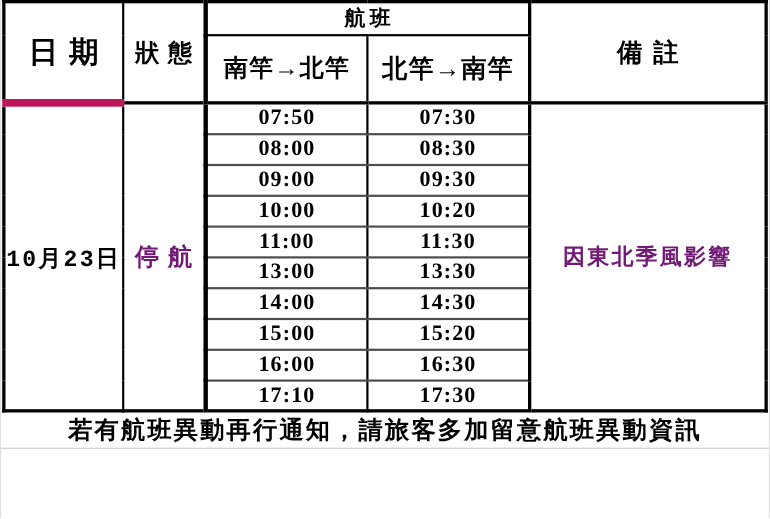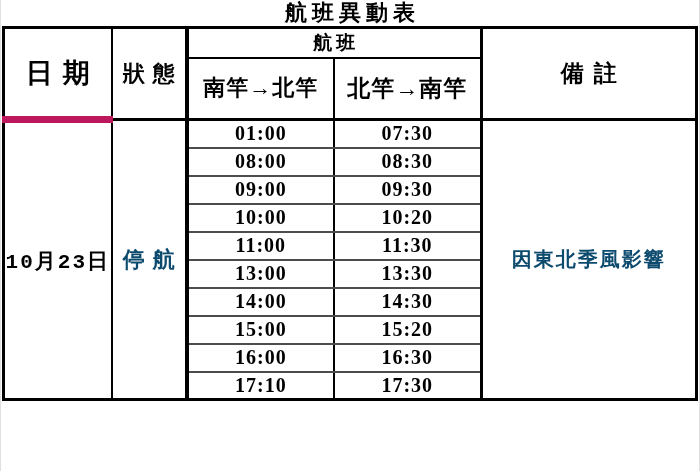--- a/index.html
+++ b/index.html
@@ -68,37 +68,36 @@
   
   .v-date   { font-size: 21px; letter-spacing: 2px; border-right: 2px solid #000; font-family: Liberation Mono, monospace; }
   .v-status { font-size: 22px; letter-spacing: 8px; padding-left: 8px !important;
               border-right: 4px solid #000; }
   .v-remarks{ font-size: 20px; letter-spacing: 2px; margin-left: 21px; }
   .t        { font-size: 20px; letter-spacing: 1px;
               border-bottom: 2px solid #4d4d4d; }
   .t-sn     { border-right: 2px solid #000; }
   .t-ns     { border-right: 3px solid #000; }
 
-  .red { color: #0c4a6e; }
+  .red { color: #701a75; }
 
   .footer {
     height: 32px; line-height: 32px;
     text-align: center;
     font-size: 22px; font-weight: bold;
     letter-spacing: 2px;
     border-bottom: 1px solid #c9c9c9;
     white-space: nowrap;
   }
 </style>
 </head>
 <body>
 
 <div class="page">
 
-  <div class="title2">航班異動表</div>
 
   <table class="sched">
     <colgroup>
       <col style="width:108px">
       <col style="width:75px">
       <col style="width:147px">
       <col style="width:147px">
       <col style="width:215px">
     </colgroup>
 
@@ -110,21 +109,21 @@
       <td class="h-remarks" rowspan="2">備註</td>
     </tr>
     <tr class="hr2">
       <td class="h-route-sn">南竿→北竿</td>
       <td class="h-route-ns">北竿→南竿</td>
     </tr>
 
     <tr class="trow">
       <td class="v-date" rowspan="10">10月23日</td>
       <td class="v-status red" rowspan="10">停航</td>
-      <td class="t t-sn">01:00</td>
+      <td class="t t-sn">07:50</td>
       <td class="t t-ns">07:30</td>
       <td class="v-remarks red" rowspan="10">因東北季風影響</td>
     </tr>
     <tr class="trow">
       <td class="t t-sn">08:00</td>
       <td class="t t-ns">08:30</td>
     </tr>
     <tr class="trow">
       <td class="t t-sn">09:00</td>
       <td class="t t-ns">09:30</td>
@@ -153,14 +152,15 @@
       <td class="t t-sn">16:00</td>
       <td class="t t-ns">16:30</td>
     </tr>
     <tr class="trow">
       <td class="t t-sn">17:10</td>
       <td class="t t-ns">17:30</td>
     </tr>
   </tbody>
     </table>
 
+  <div class="footer">若有航班異動再行通知，請旅客多加留意航班異動資訊</div>
 
 </div>
 
 </body></html>

